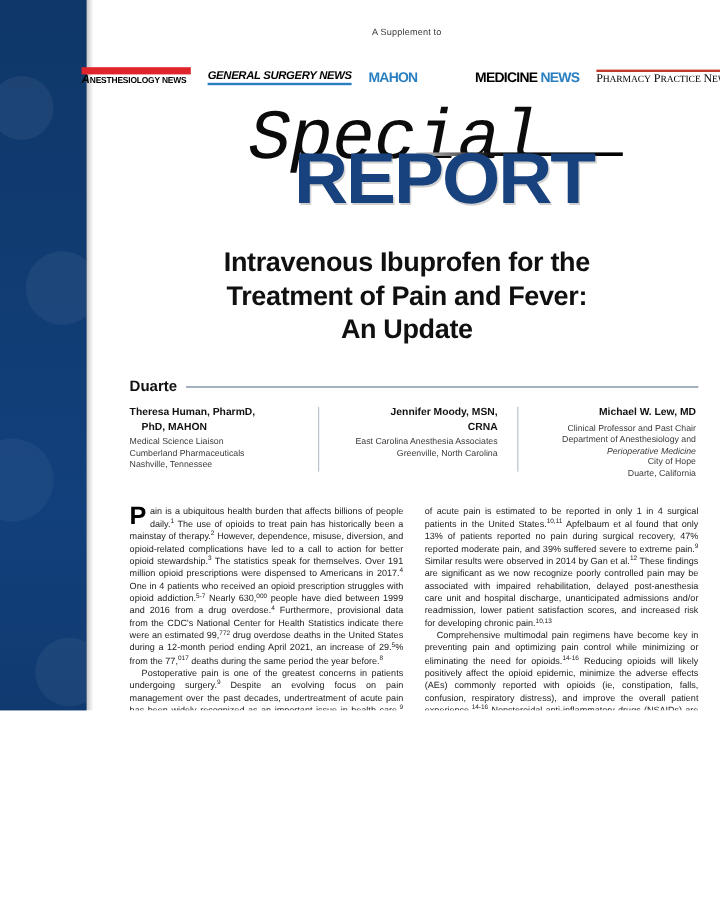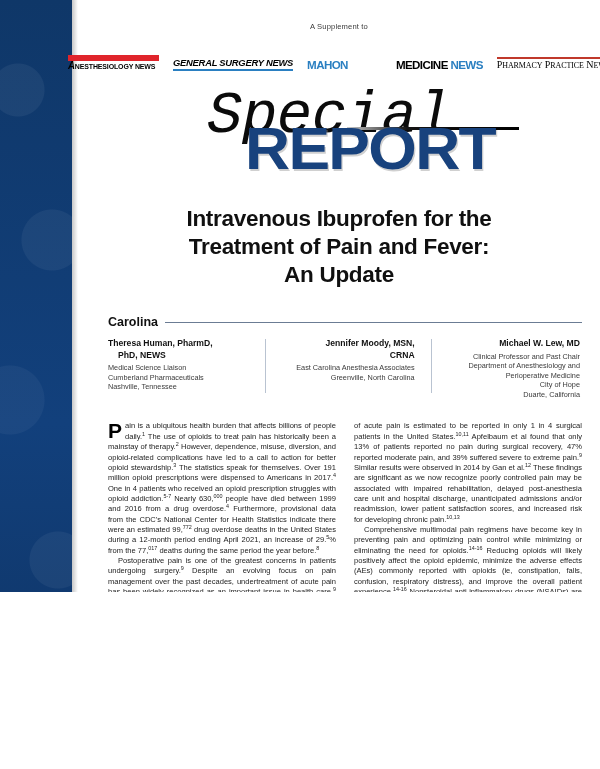--- a/index.html
+++ b/index.html
@@ -242,21 +242,21 @@
     color: #111;
     line-height: 11.5px;
     margin-bottom: 2px;
   }
   .author .name .ind { display: block; padding-left: 10px; }
   .author .aff {
     font-size: 7.3px;
     color: #3a3a3a;
     line-height: 9.6px;
   }
-  .author .aff .ind { padding-left: 10px; display: block; }
+  .author .aff .ind { padding-left: 10px; display: block; font-style: italic; }
 
   
   .body-cols {
     display: flex;
     margin: 22px 18px 0 30px;
     gap: 18px;
   }
   .col {
     width: 50%;
     font-size: 7.55px;
@@ -424,30 +424,30 @@
       <div class="report">REPORT</div>
     </div>
 
     <div class="article-title">
       <div>Intravenous Ibuprofen for the</div>
       <div>Treatment of Pain and Fever:</div>
       <div>An Update</div>
     </div>
 
     <div class="authors-head">
-      <div class="label">Carolina</div>
+      <div class="label">Duarte</div>
       <div class="line"></div>
     </div>
 
     <div class="authors-grid">
 
       <div class="author">
         <div class="name">
           <span>Theresa Human, PharmD,</span>
-          <span class="ind">PhD, NEWS</span>
+          <span class="ind">PhD, MAHON</span>
         </div>
         <div class="aff">
           <div>Medical Science Liaison</div>
           <div>Cumberland Pharmaceuticals</div>
           <div>Nashville, Tennessee</div>
         </div>
       </div>
 
       <div class="author">
         <div class="divider"></div>

